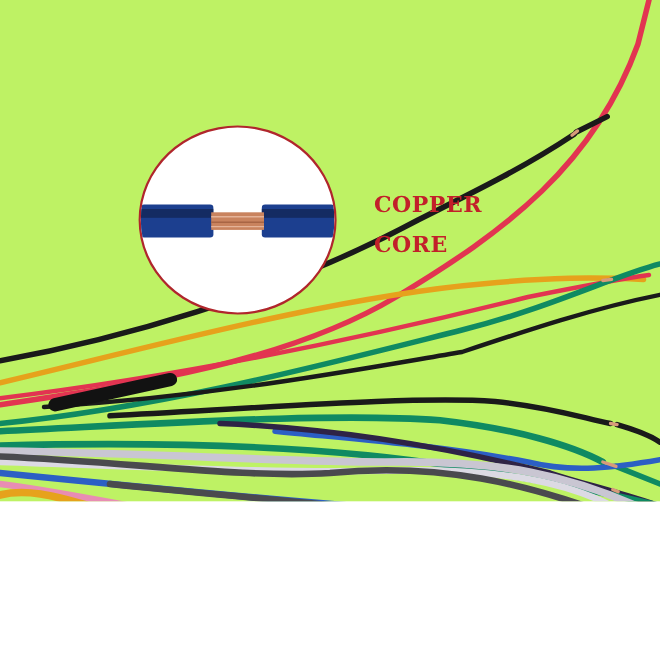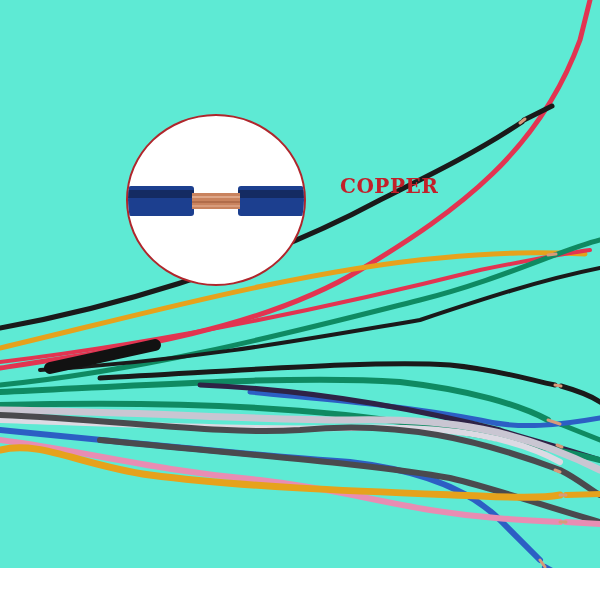--- a/index.html
+++ b/index.html
@@ -1,16 +1,16 @@
 <!DOCTYPE html>
 <html><head>
 <meta charset="utf-8">
 <style>
   html,body{margin:0;padding:0;background:#fff;}
-  .stage{position:relative;width:600px;height:568px;overflow:hidden;background:#5eead4;}
+  .stage{position:relative;width:600px;height:456px;overflow:hidden;background:#bef264;}
   svg.wires{position:absolute;left:0;top:0;}
   .inset{position:absolute;left:126px;top:114px;width:176px;height:168px;border:2px solid #b0262c;border-radius:50%;background:#fff;overflow:hidden;}
   .label{position:absolute;left:340px;font-family:"DejaVu Serif","Liberation Serif",serif;font-weight:bold;color:#c2202a;font-size:20px;letter-spacing:0.5px;}
   .l1{top:174px;}
   .l2{top:210px;}
 </style>
 </head>
 <body>
 
 <div class="stage">
@@ -79,13 +79,14 @@
       <rect x="110" y="70" width="66" height="30" rx="3" fill="#1c3f8f"></rect>
       <rect x="110" y="74" width="66" height="8" fill="#0f1e44" opacity="0.6"></rect>
       <rect x="64" y="77" width="48" height="16" fill="#c9835e"></rect>
       <line x1="64" y1="81" x2="112" y2="81" stroke="#e5b398" stroke-width="1.5"></line>
       <line x1="64" y1="86" x2="112" y2="86" stroke="#a86544" stroke-width="1.5"></line>
       <line x1="64" y1="90" x2="112" y2="90" stroke="#e5b398" stroke-width="1"></line>
     </svg>
   </div>
 
   <div class="label l1">COPPER</div>
+  <div class="label l2">CORE</div>
 </div>
 
 </body></html>

